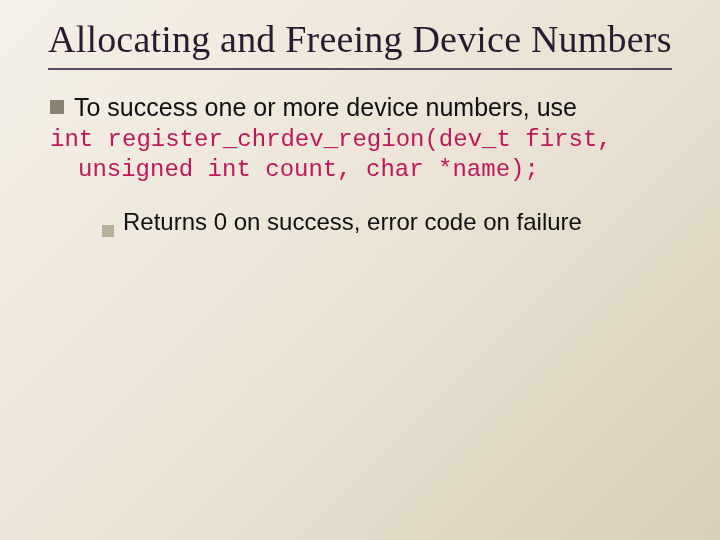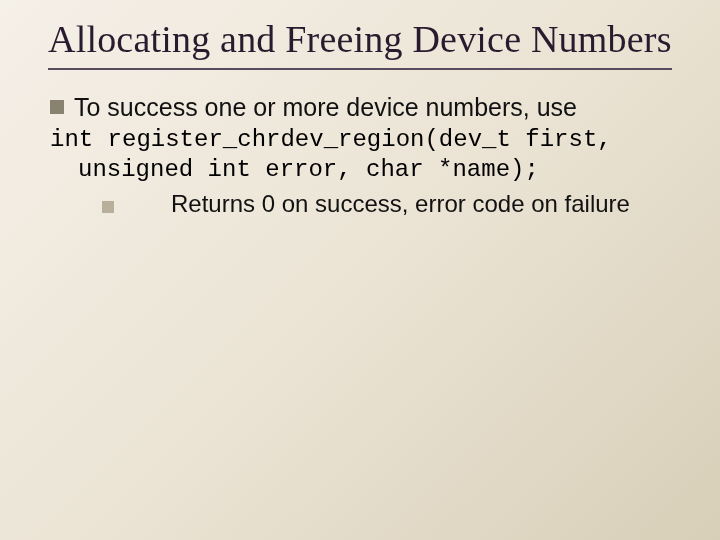--- a/index.html
+++ b/index.html
@@ -51,34 +51,33 @@
     margin-right: 9px;
   }
   .txt1 {
     font-size: 25px;
     color: #111;
     line-height: 1.25;
   }
   .code {
     font-family: "Courier New", Courier, monospace;
     font-size: 24px;
-    color: #000000;
+    color: #be185d;
     line-height: 1.25;
     margin-left: 0px;
     margin-top: 2px;
-    margin-bottom: 4px;
+    margin-bottom: 22px;
     white-space: pre;
   }
   .code .indent { padding-left: 28px; display: block; }
   .sub {
     margin-left: 52px;
     display: flex;
-    align-items: center;
+    align-items: flex-end;
     margin-top: 4px;
-    gap: 48px;
   }
   .txt2 {
     font-size: 24px;
     color: #111;
     line-height: 1.25;
   }
 </style>
 </head>
 <body>
 
@@ -87,21 +86,21 @@
   <h1 class="title">Allocating and Freeing Device Numbers</h1>
 
   <div class="content">
 
     <div class="row">
       <span class="bullet-sq"></span>
       <span class="txt1">To success one or more device numbers, use</span>
     </div>
 
     <div class="code"><span>int register_chrdev_region(dev_t first,</span>
-<span class="indent">unsigned int error, char *name);</span></div>
+<span class="indent">unsigned int count, char *name);</span></div>
 
     <div class="sub">
       <span class="bullet-sq small"></span>
       <span class="txt2">Returns 0 on success, error code on failure</span>
     </div>
 
   </div>
 
 </div>
 

